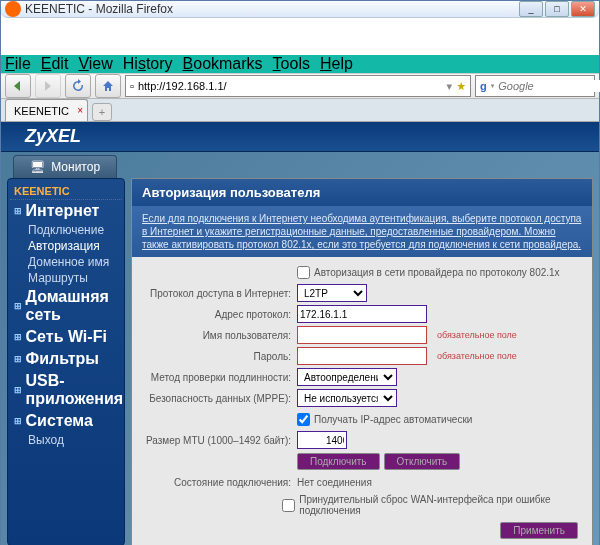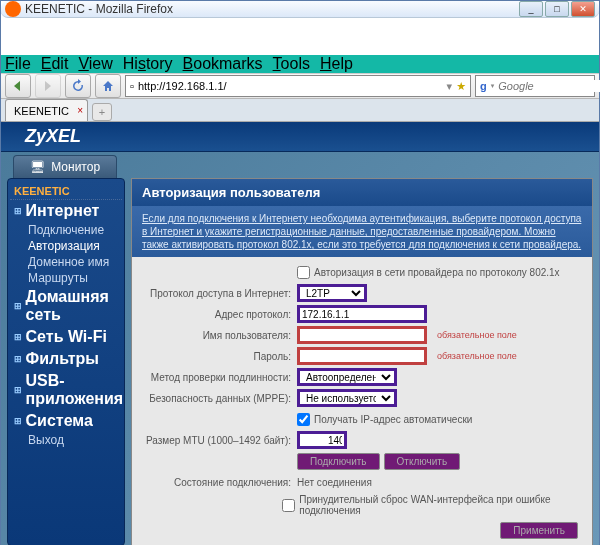--- a/index.html
+++ b/index.html
@@ -46,21 +46,21 @@
 .sidebar .sub.sel { color: #fff; }
 
 .panel { flex: 1; background: #e8e8e8; border: 1px solid #888; display: flex; flex-direction: column; overflow: hidden; }
 .panel-title { background: linear-gradient(#2a5a9a,#1a4a8a); color: #fff; font-weight: bold; font-size: 13px; padding: 6px 10px; }
 .panel-help { background: linear-gradient(#3a6aaa,#2a5a9a); color: #dce8f8; font-size: 10px; padding: 6px 10px; line-height: 1.3; text-decoration: underline; }
 .panel-body { flex: 1; padding: 6px 10px; font-size: 10px; color: #555; }
 
 .formrow { display: flex; align-items: center; margin-bottom: 3px; min-height: 18px; }
 .formrow .lbl { width: 155px; text-align: right; padding-right: 6px; }
 .formrow .ctl { display: flex; align-items: center; gap: 4px; }
-.formrow input[type=text], .formrow select { font-size: 10px; border: 3px solid #4c1d95; height: 18px; padding: 0 2px; background: #fff; }
+.formrow input[type=text], .formrow select { font-size: 10px; border: 1px solid #4c1d95; height: 18px; padding: 0 2px; background: #fff; }
 .formrow input[type=text] { width: 130px; }
 .formrow select { width: 100px; }
 .formrow .req { color: #c04040; font-size: 9px; margin-left: 6px; }
 .btn { background: linear-gradient(#f8f8f8,#d8d8d8); border: 1px solid #888; padding: 2px 12px; font-size: 10px; cursor: pointer; border-radius: 2px; }
 .btn.disabled { color: #aaa; background: #701a75; cursor: default; }
 .actions { text-align: right; margin-top: 6px; padding-right: 4px; }
 
 .statusbar { height: 20px; background: linear-gradient(#f4f4f4,#e4e4e4); border-top: 1px solid #b8b8b8; display: flex; align-items: center; padding: 0 6px; font-size: 11px; color: #555; }
 </style>
 </head>

